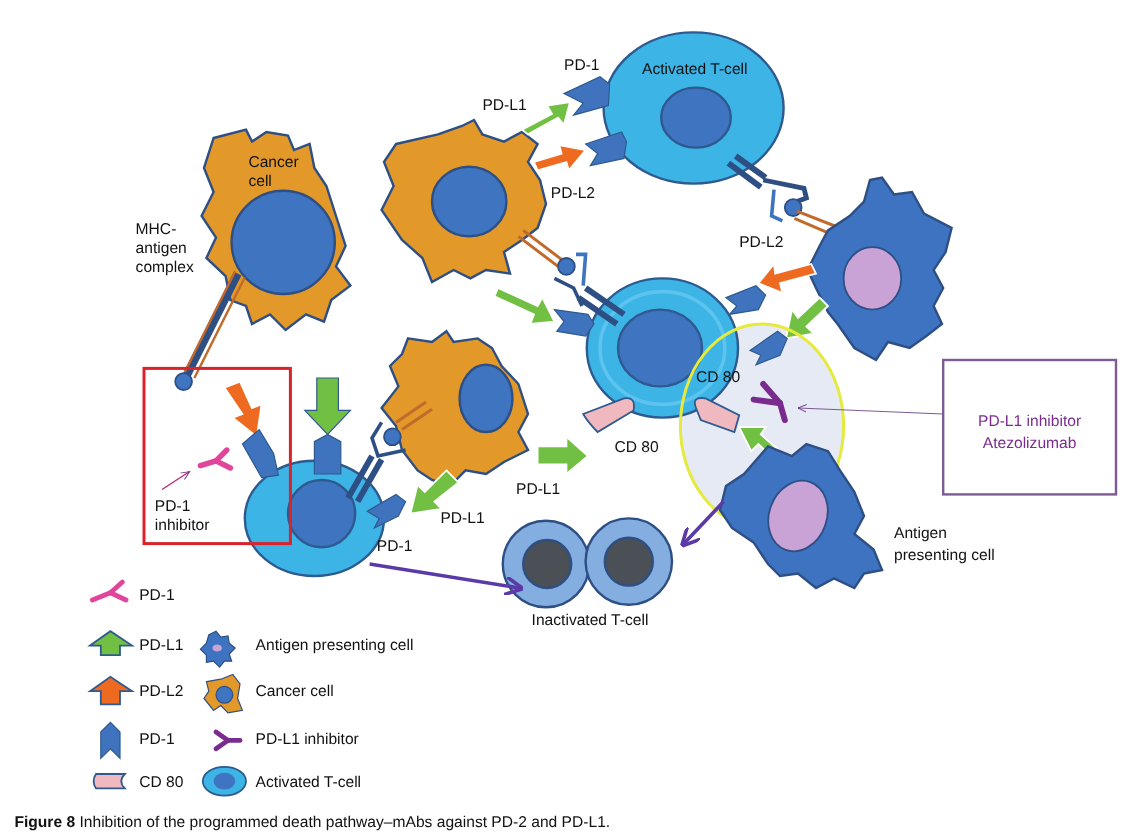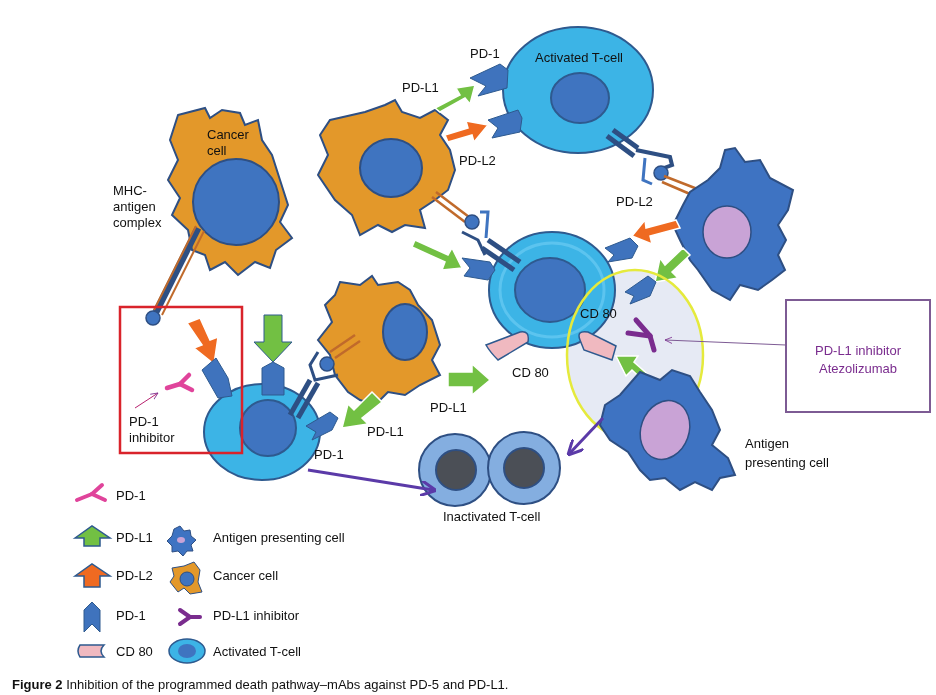--- a/index.html
+++ b/index.html
@@ -212,15 +212,15 @@
 
     <g>
       <ellipse cx="187" cy="651" rx="18" ry="12" fill="#3cb4e6" stroke="#2e5a8f" stroke-width="1.5"></ellipse>
       <ellipse cx="187" cy="651" rx="9" ry="7" fill="#3f74c0"></ellipse>
     </g>
     <text class="lbl" x="213" y="656">Activated T-cell</text>
   </g>
 </svg>
 
 <div class="caption">
-  <b>Figure 2</b>
-  <span>Inhibition of the programmed death pathway–mAbs against PD-5 and PD-L1.</span>
+  <b>Figure 8</b>
+  <span>Inhibition of the programmed death pathway–mAbs against PD-2 and PD-L1.</span>
 </div>
 
 </body></html>

